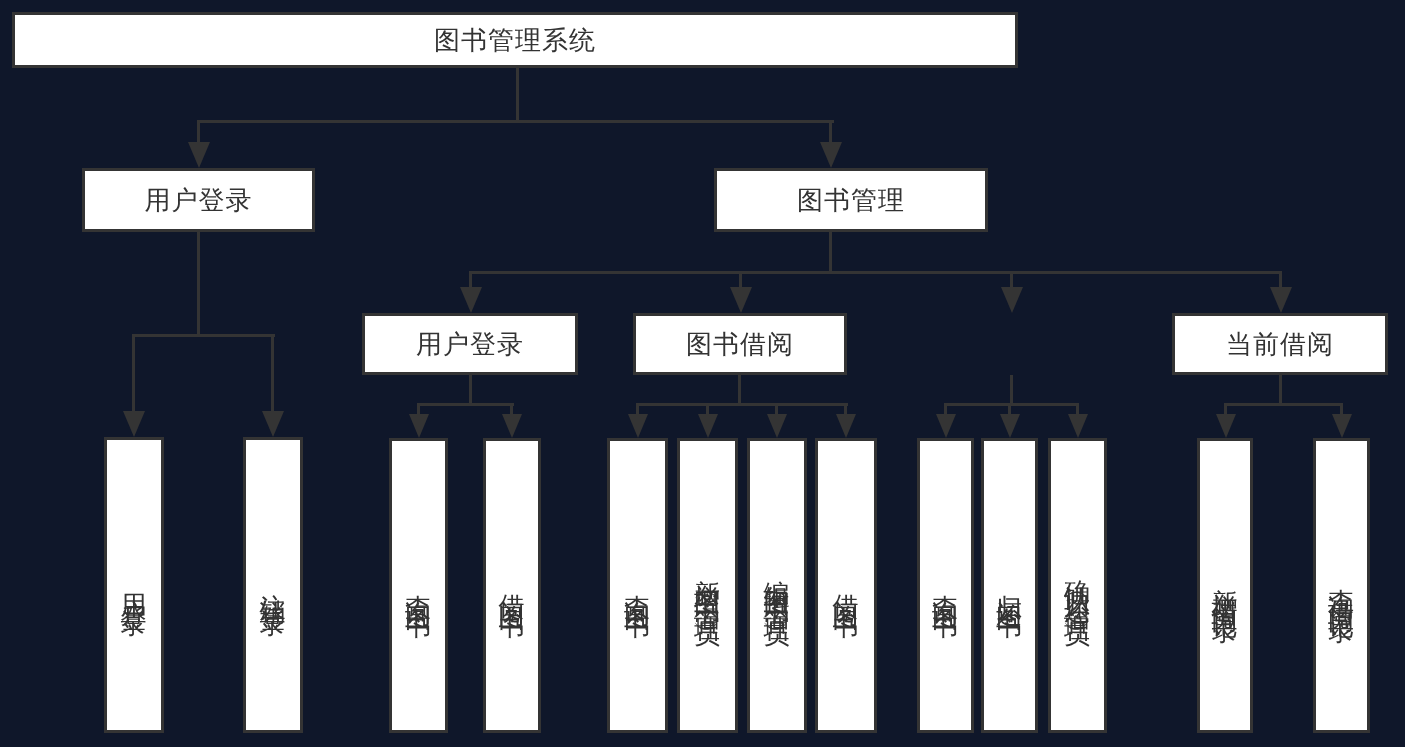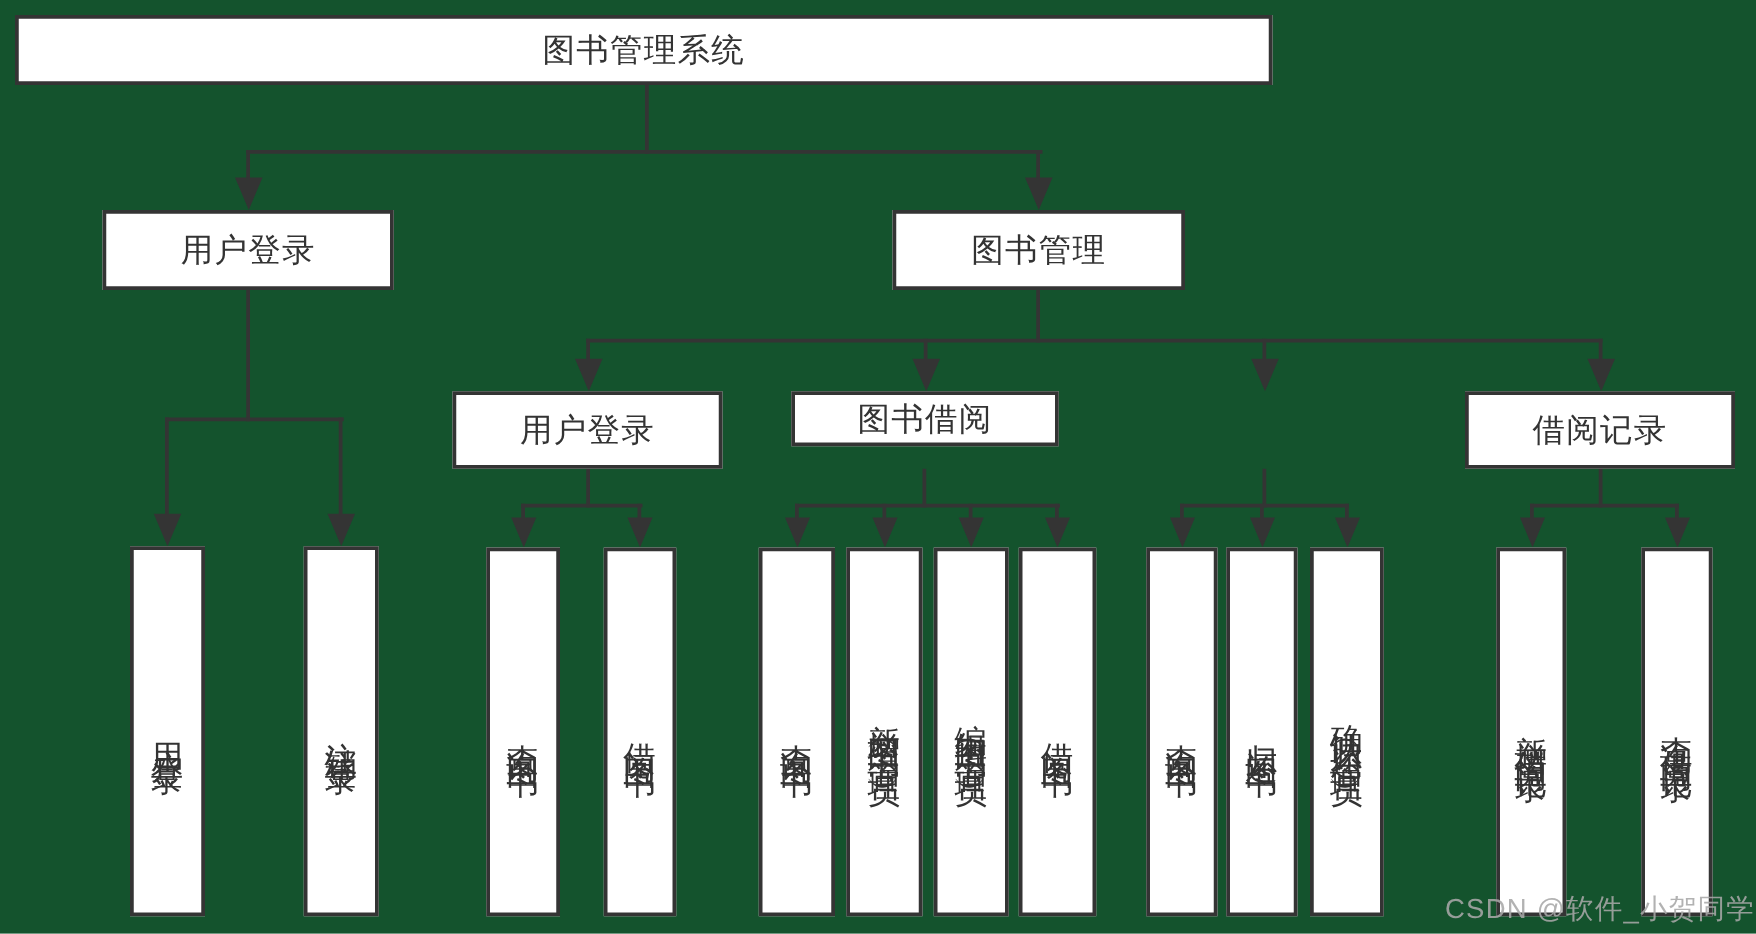--- a/index.html
+++ b/index.html
@@ -33,41 +33,41 @@
   .ah.sm{border-left:10px solid transparent;border-right:10px solid transparent;
       border-top:24px solid var(--line);}
   #watermark{
     position:absolute;left:1156px;top:712px;z-index:5;
     font-size:22px;color:var(--wm);opacity:.88;letter-spacing:1px;white-space:nowrap;
   }
 </style>
 </head>
 <body>
 
-<div id="canvas" style="--line: #343434; --text: #333333; --wm: #a8a8a8; background: #14532d;">
+<div id="canvas" style="--line: #343434; --text: #333333; --wm: #a8a8a8; background: #0f172a;">
 
   <div class="bx" style="left:12px;top:12px;width:1006px;height:56px">
     <span>图书管理系统</span>
   </div>
 
   <div class="bx" style="left:82px;top:168px;width:233px;height:64px">
     <span>用户登录</span>
   </div>
-  <div class="bx" style="left:714px;top:168px;width:234px;height:64px">
+  <div class="bx" style="left:714px;top:168px;width:274px;height:64px">
     <span>图书管理</span>
   </div>
 
   <div class="bx" style="left:362px;top:313px;width:216px;height:62px">
     <span>用户登录</span>
   </div>
-  <div class="bx" style="left:633px;top:313px;width:214px;height:44px">
+  <div class="bx" style="left:633px;top:313px;width:214px;height:62px">
     <span>图书借阅</span>
   </div>
   <div class="bx" style="left:1172px;top:313px;width:216px;height:62px">
-    <span>借阅记录</span>
+    <span>当前借阅</span>
   </div>
 
   <div class="leaf" style="left:104px;top:437px;width:60px;height:296px">
     <span class="vtext">用户登录</span>
   </div>
   <div class="leaf" style="left:243px;top:437px;width:60px;height:296px">
     <span class="vtext">注销登录</span>
   </div>
 
   <div class="leaf" style="left:389px;top:438px;width:59px;height:295px">
@@ -162,14 +162,13 @@
     <div class="ah sm" style="left:1068px;top:414px"></div>
 
     <div class="ln" style="left:1279px;top:375px;width:3px;height:31px"></div>
     <div class="ln" style="left:1224px;top:403px;width:119px;height:3px"></div>
     <div class="ln" style="left:1224px;top:403px;width:3px;height:14px"></div>
     <div class="ah sm" style="left:1216px;top:414px"></div>
     <div class="ln" style="left:1340px;top:403px;width:3px;height:14px"></div>
     <div class="ah sm" style="left:1332px;top:414px"></div>
   </div>
 
-  <div id="watermark">CSDN @软件_小贺同学</div>
 </div>
 
 </body></html>

